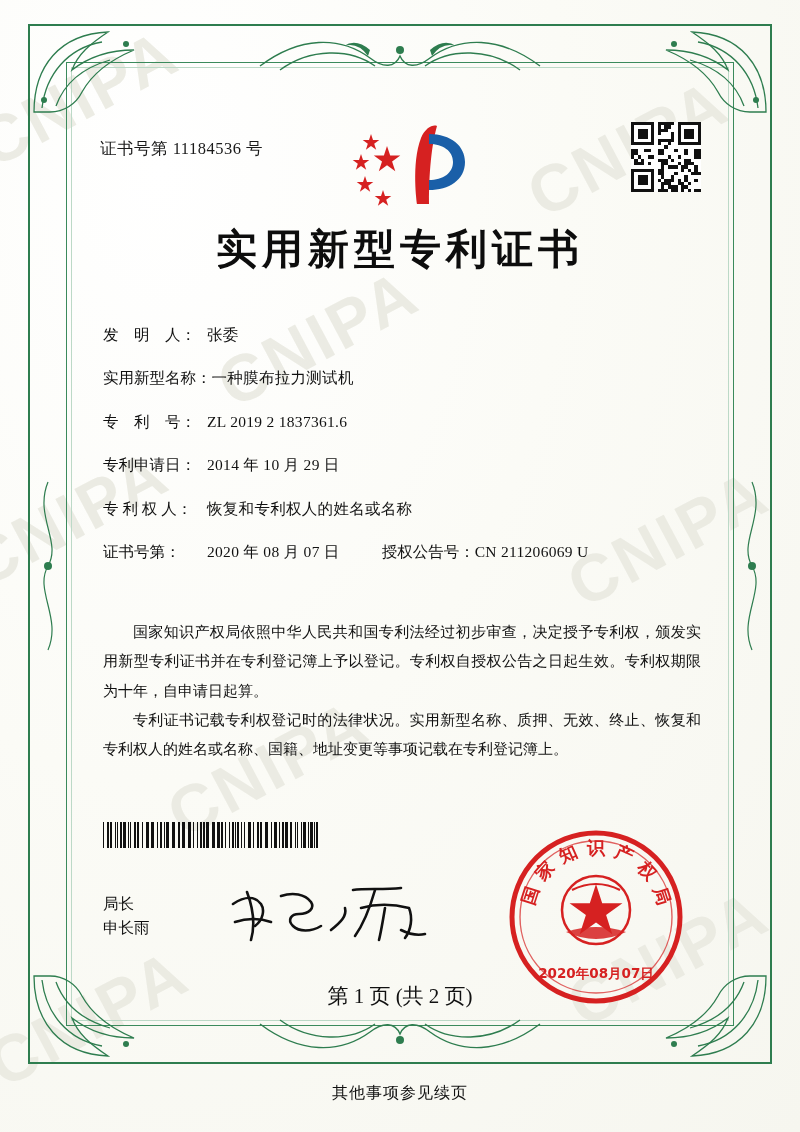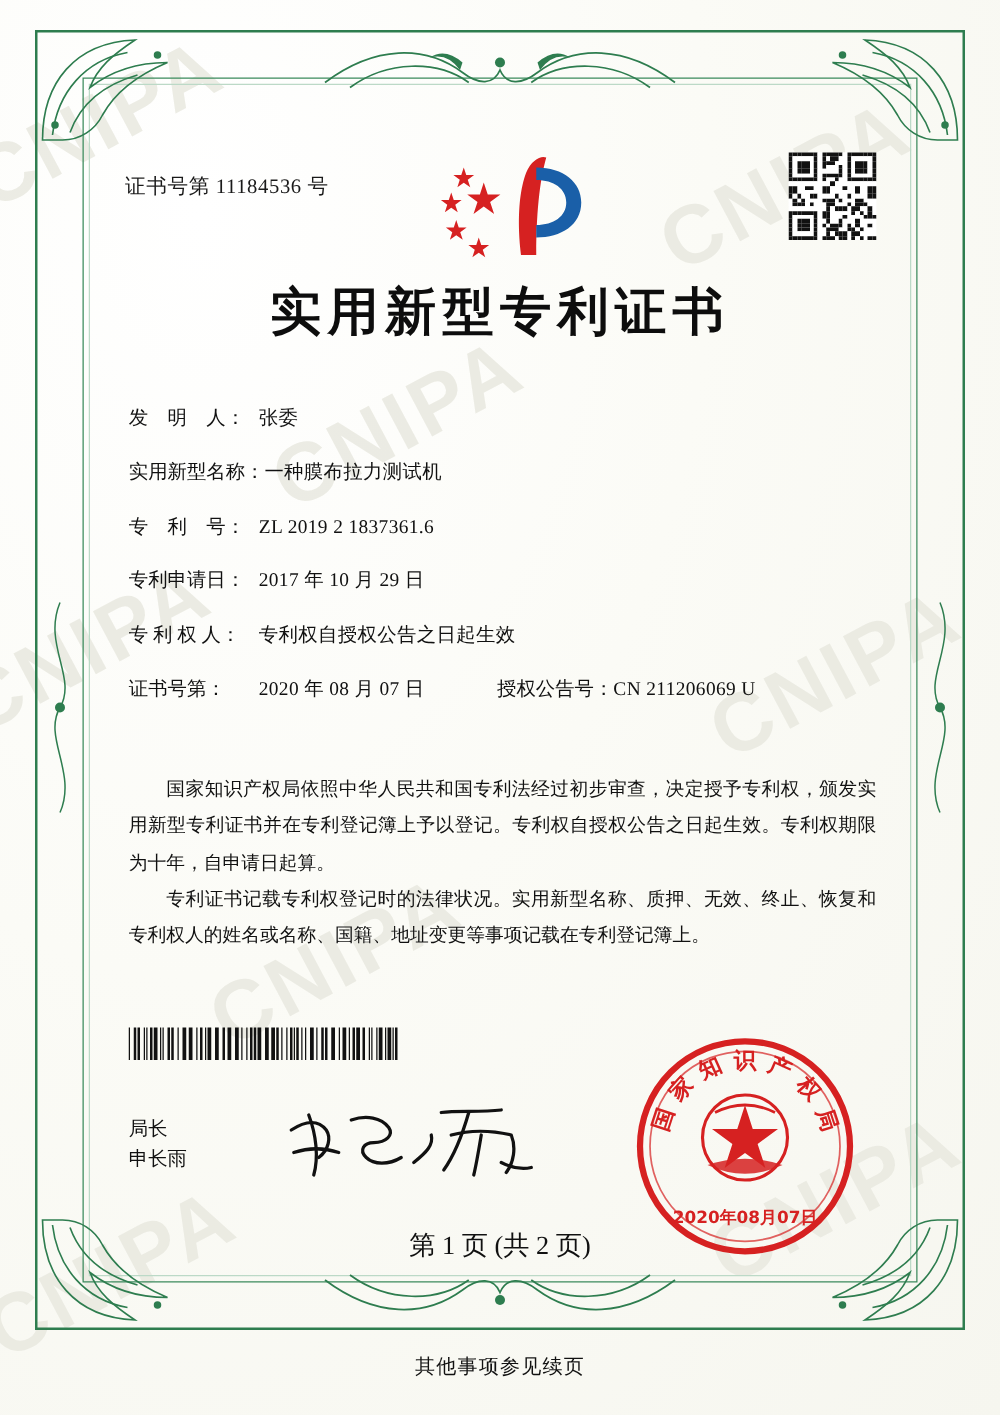--- a/index.html
+++ b/index.html
@@ -169,21 +169,21 @@
     line-height: 1.35;
     white-space: nowrap;
   }
   .field .lbl {
     display: inline-block;
     min-width: 104px;
   }
   .field .val { letter-spacing: .3px; }
   .field.inline-two .lbl2 {
     display: inline-block;
-    margin-left: 58px;
+    margin-left: 42px;
   }
 
   .paragraphs {
     position: absolute;
     left: 8px; right: 4px; top: 508px;
     font-size: 15px;
     line-height: 1.95;
     color: #111;
     text-align: justify;
   }
@@ -802,24 +802,24 @@
       <div class="field">
         <span class="lbl">发　明　人：</span><span class="val">张委</span>
       </div>
       <div class="field">
         <span class="lbl">实用新型名称：</span><span class="val">一种膜布拉力测试机</span>
       </div>
       <div class="field">
         <span class="lbl">专　利　号：</span><span class="val">ZL 2019 2 1837361.6</span>
       </div>
       <div class="field">
-        <span class="lbl">专利申请日：</span><span class="val">2017 年 10 月 29 日</span>
+        <span class="lbl">专利申请日：</span><span class="val">2014 年 10 月 29 日</span>
       </div>
       <div class="field">
-        <span class="lbl">专 利 权 人：</span><span class="val">专利权自授权公告之日起生效</span>
+        <span class="lbl">专 利 权 人：</span><span class="val">恢复和专利权人的姓名或名称</span>
       </div>
       <div class="field inline-two">
         <span class="lbl">证书号第：</span><span class="val">2020 年 08 月 07 日</span><span class="lbl2">授权公告号：</span><span class="val">CN 211206069 U</span>
       </div>
     </div>
 
     <div class="paragraphs">
       <p>国家知识产权局依照中华人民共和国专利法经过初步审查，决定授予专利权，颁发实用新型专利证书并在专利登记簿上予以登记。专利权自授权公告之日起生效。专利权期限为十年，自申请日起算。</p>
       <p>专利证书记载专利权登记时的法律状况。实用新型名称、质押、无效、终止、恢复和专利权人的姓名或名称、国籍、地址变更等事项记载在专利登记簿上。</p>
     </div>

